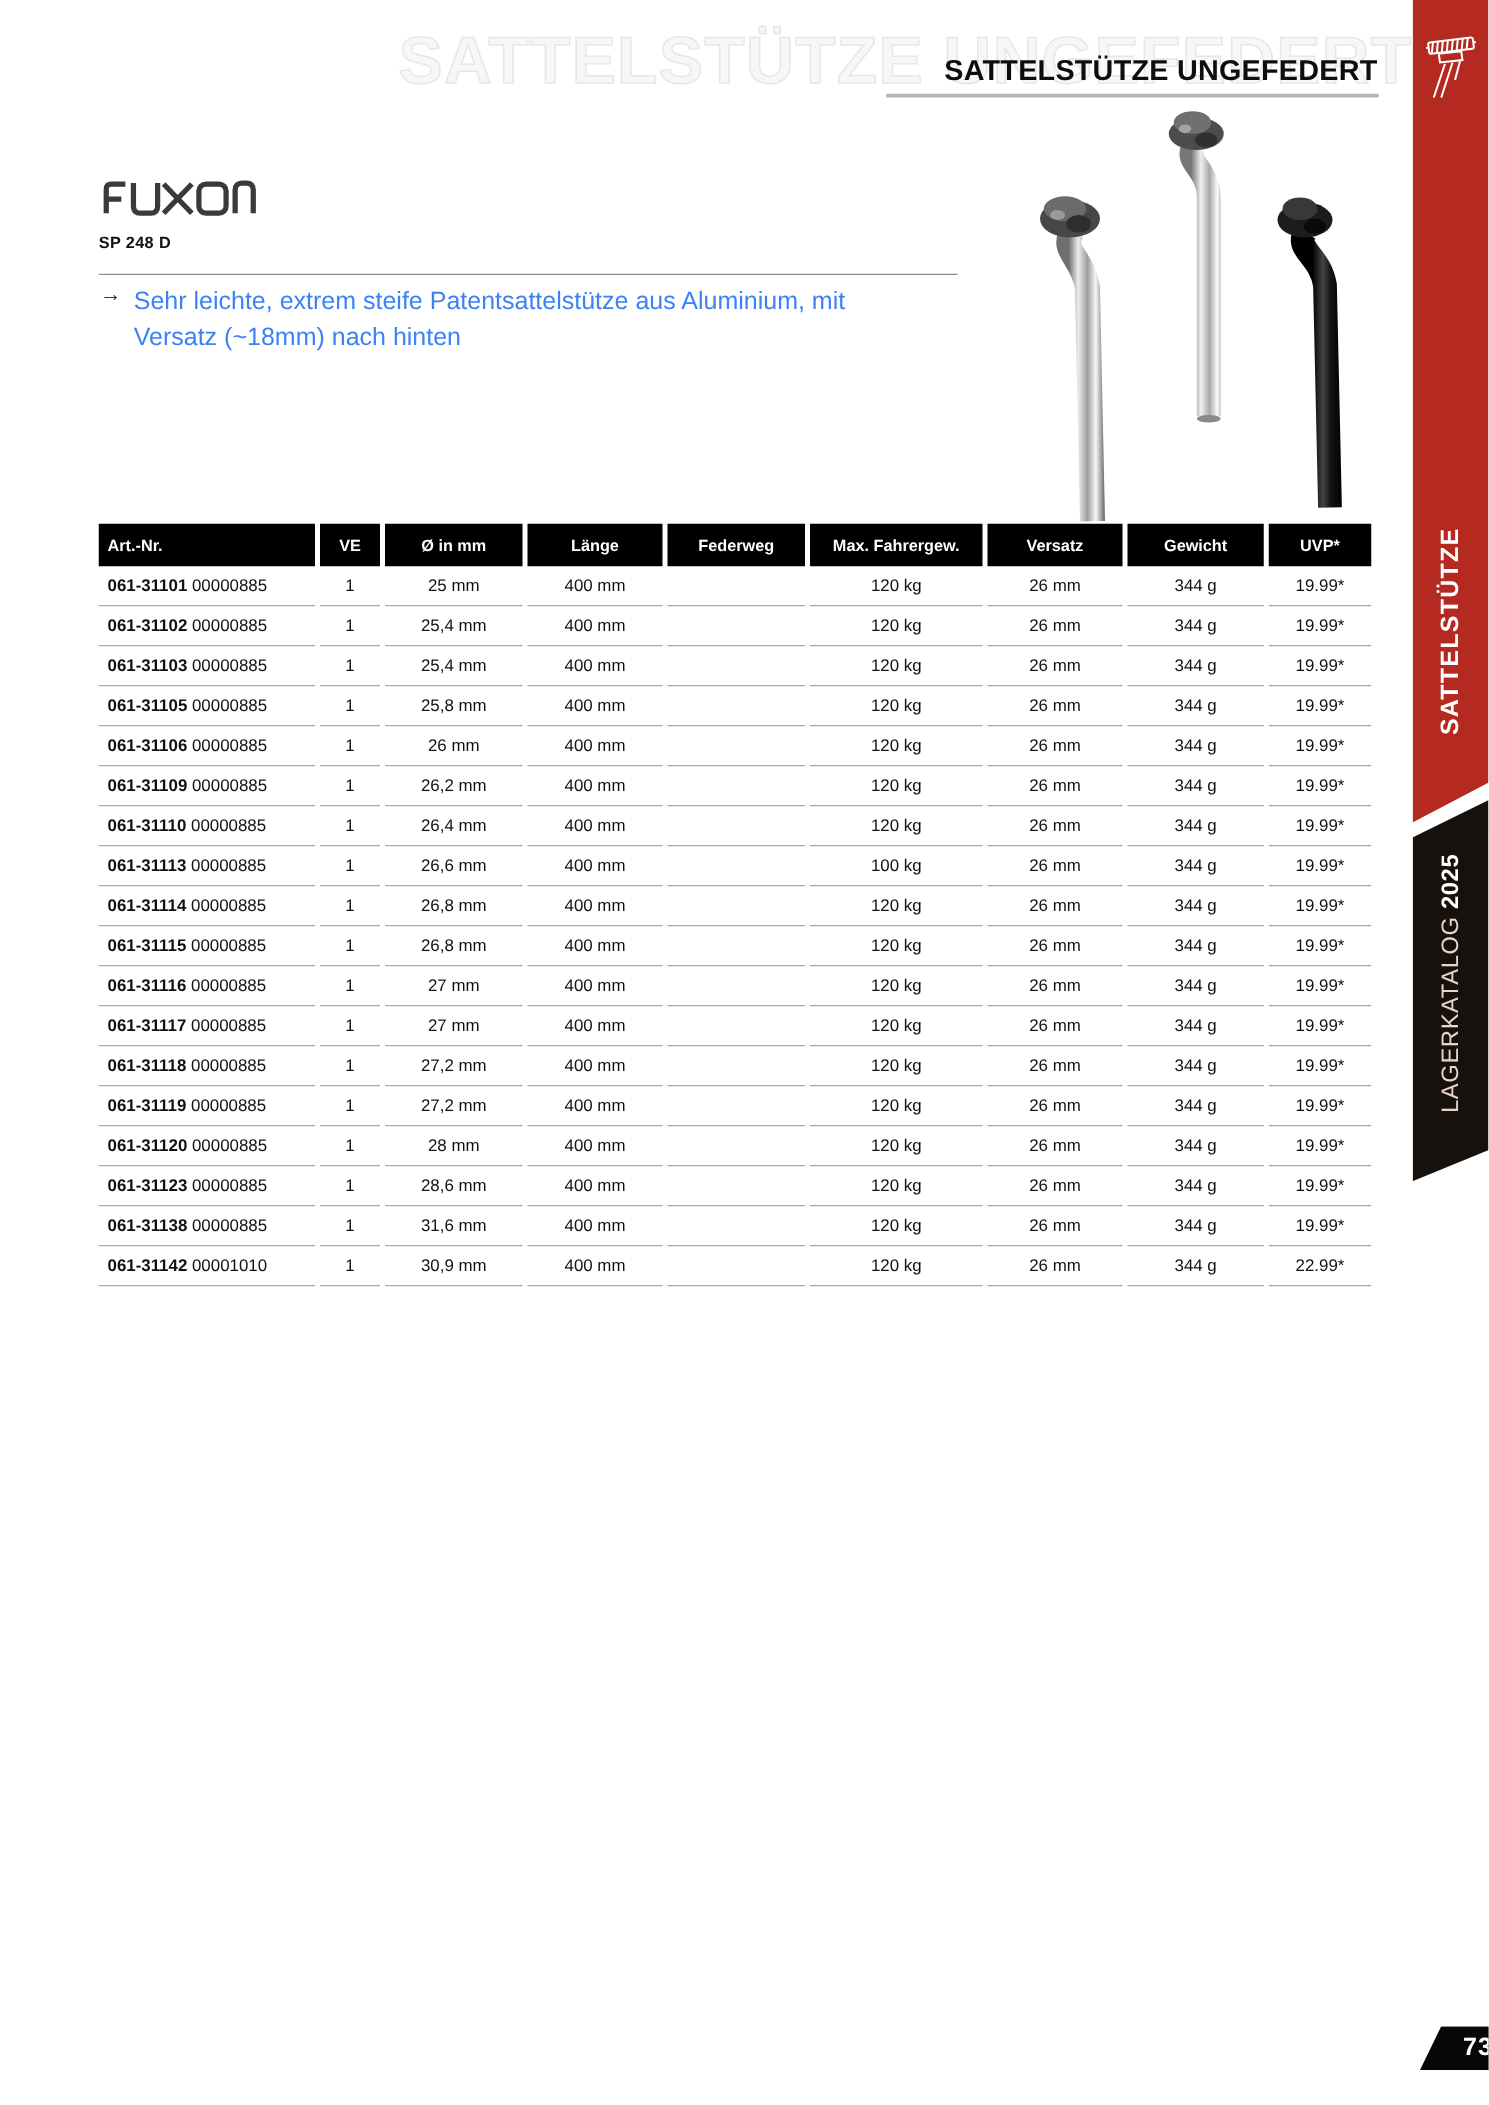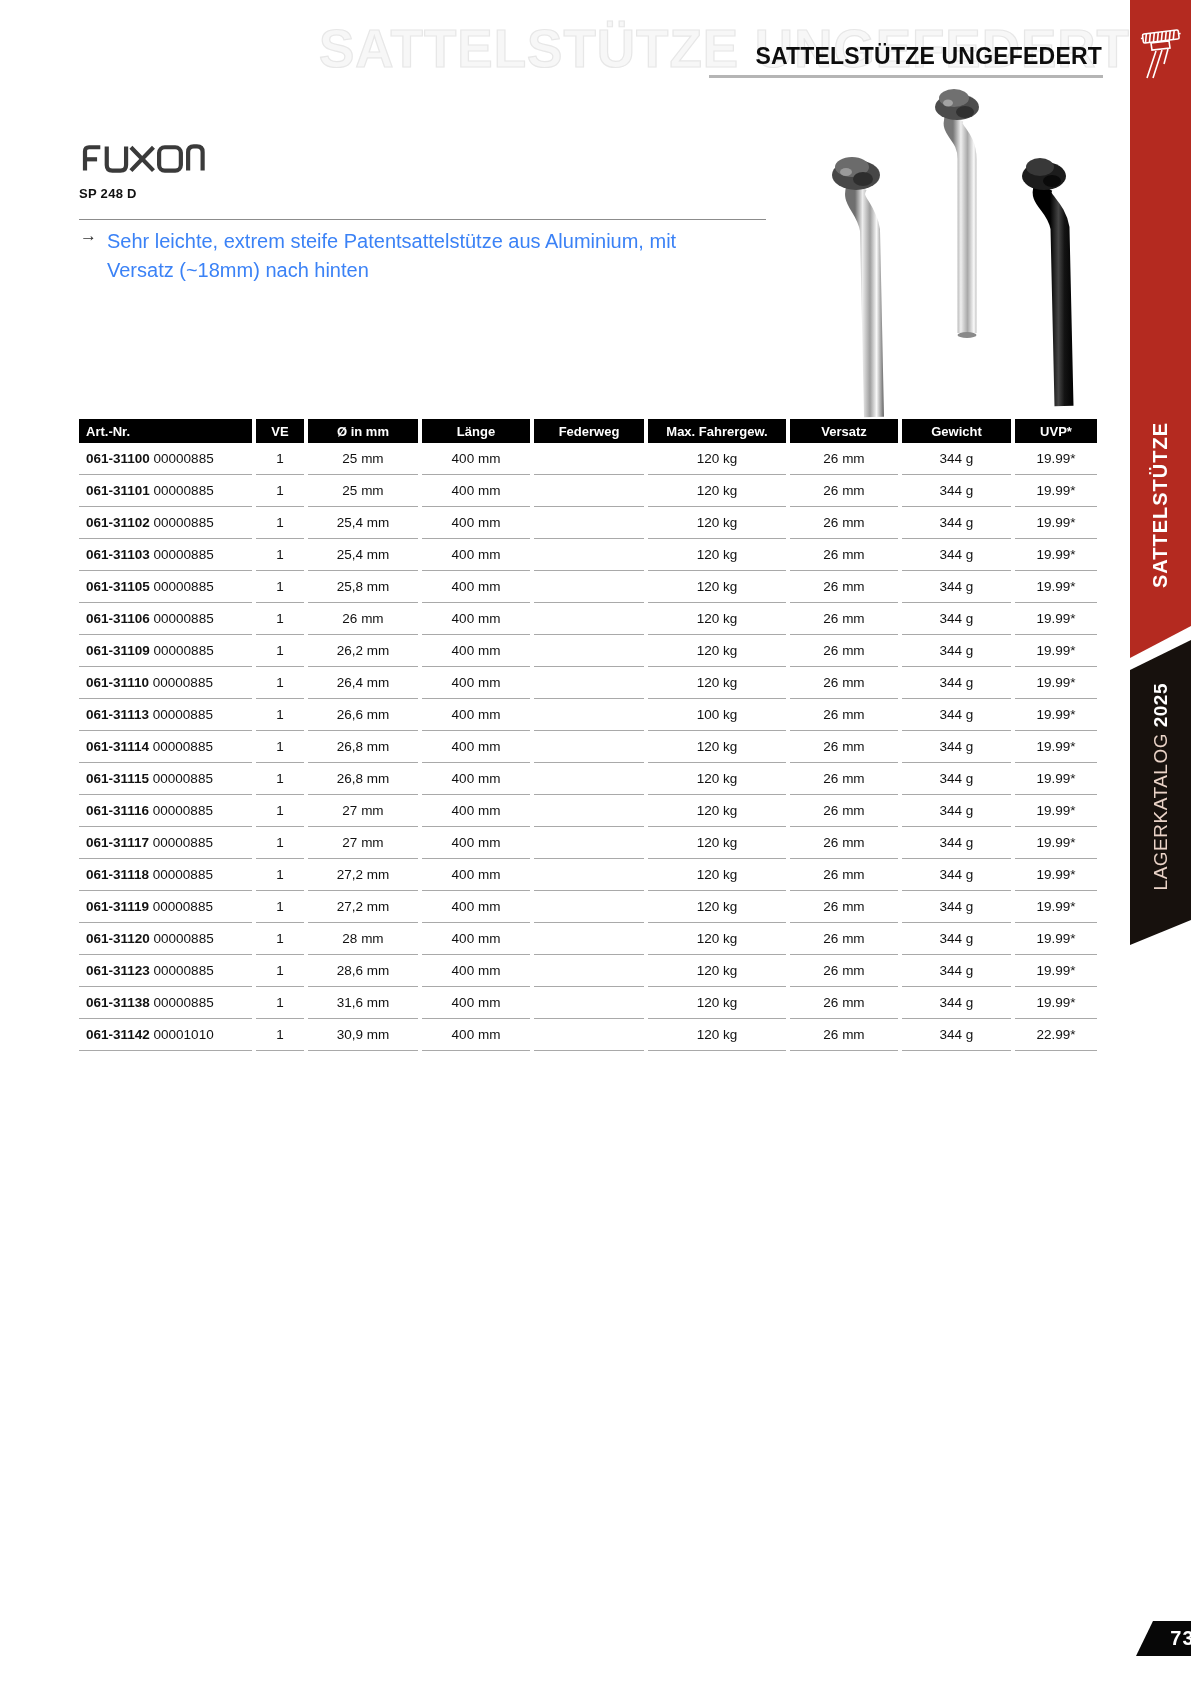--- a/index.html
+++ b/index.html
@@ -59,21 +59,21 @@
   .postC { left:1008px; top:148px; width:85px; height:262px; }
 
   
   table.spec {
     position:absolute; left:75px; top:419px; width:1026px;
     border-collapse:separate; border-spacing:4px 0; table-layout:fixed;
     font-size:13.5px; color:#111;
   }
   table.spec th {
     background:#000; color:#fff; font-size:13px; font-weight:700;
-    height:24px; padding:0; text-align:center; white-space:nowrap;
+    height:34px; padding:0; text-align:center; white-space:nowrap;
   }
   table.spec th.left { text-align:left; padding-left:7px; }
   table.spec td {
     height:32px; padding:0; text-align:center; border-bottom:1px solid #a9a9a9; white-space:nowrap;
   }
   table.spec td.art { text-align:left; padding-left:7px; }
   table.spec td.art b { font-weight:700; }
   table.spec td.art .sub { font-weight:400; }
 
   
@@ -200,31 +200,20 @@
         <th>Länge</th>
         <th>Federweg</th>
         <th>Max. Fahrergew.</th>
         <th>Versatz</th>
         <th>Gewicht</th>
         <th>UVP*</th>
       </tr>
     </thead>
     <tbody>
         <tr>
-          <td class="art"><b>061-31100</b><span class="sub"> 00000885</span></td>
-          <td>1</td>
-          <td>25 mm</td>
-          <td>400 mm</td>
-          <td></td>
-          <td>120 kg</td>
-          <td>26 mm</td>
-          <td>344 g</td>
-          <td>19.99*</td>
-        </tr>
-        <tr>
           <td class="art"><b>061-31101</b><span class="sub"> 00000885</span></td>
           <td>1</td>
           <td>25 mm</td>
           <td>400 mm</td>
           <td></td>
           <td>120 kg</td>
           <td>26 mm</td>
           <td>344 g</td>
           <td>19.99*</td>
         </tr>

